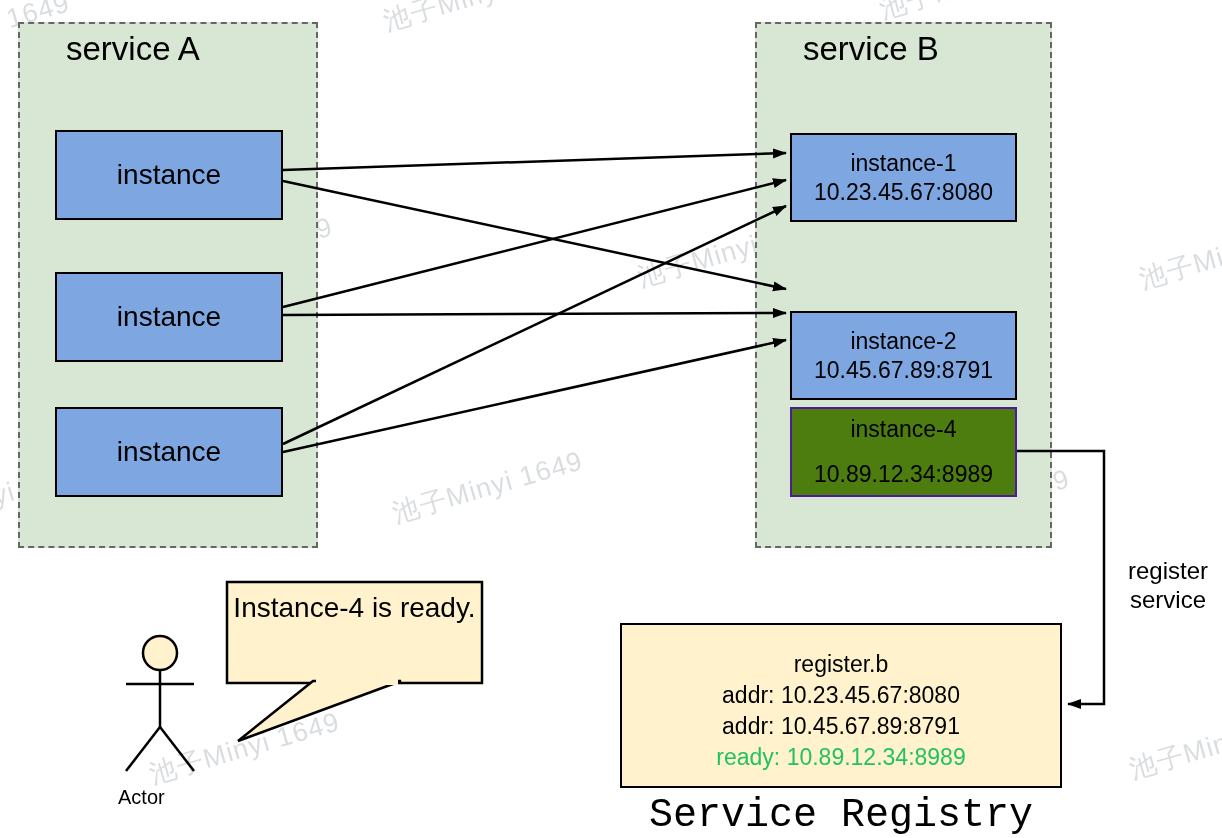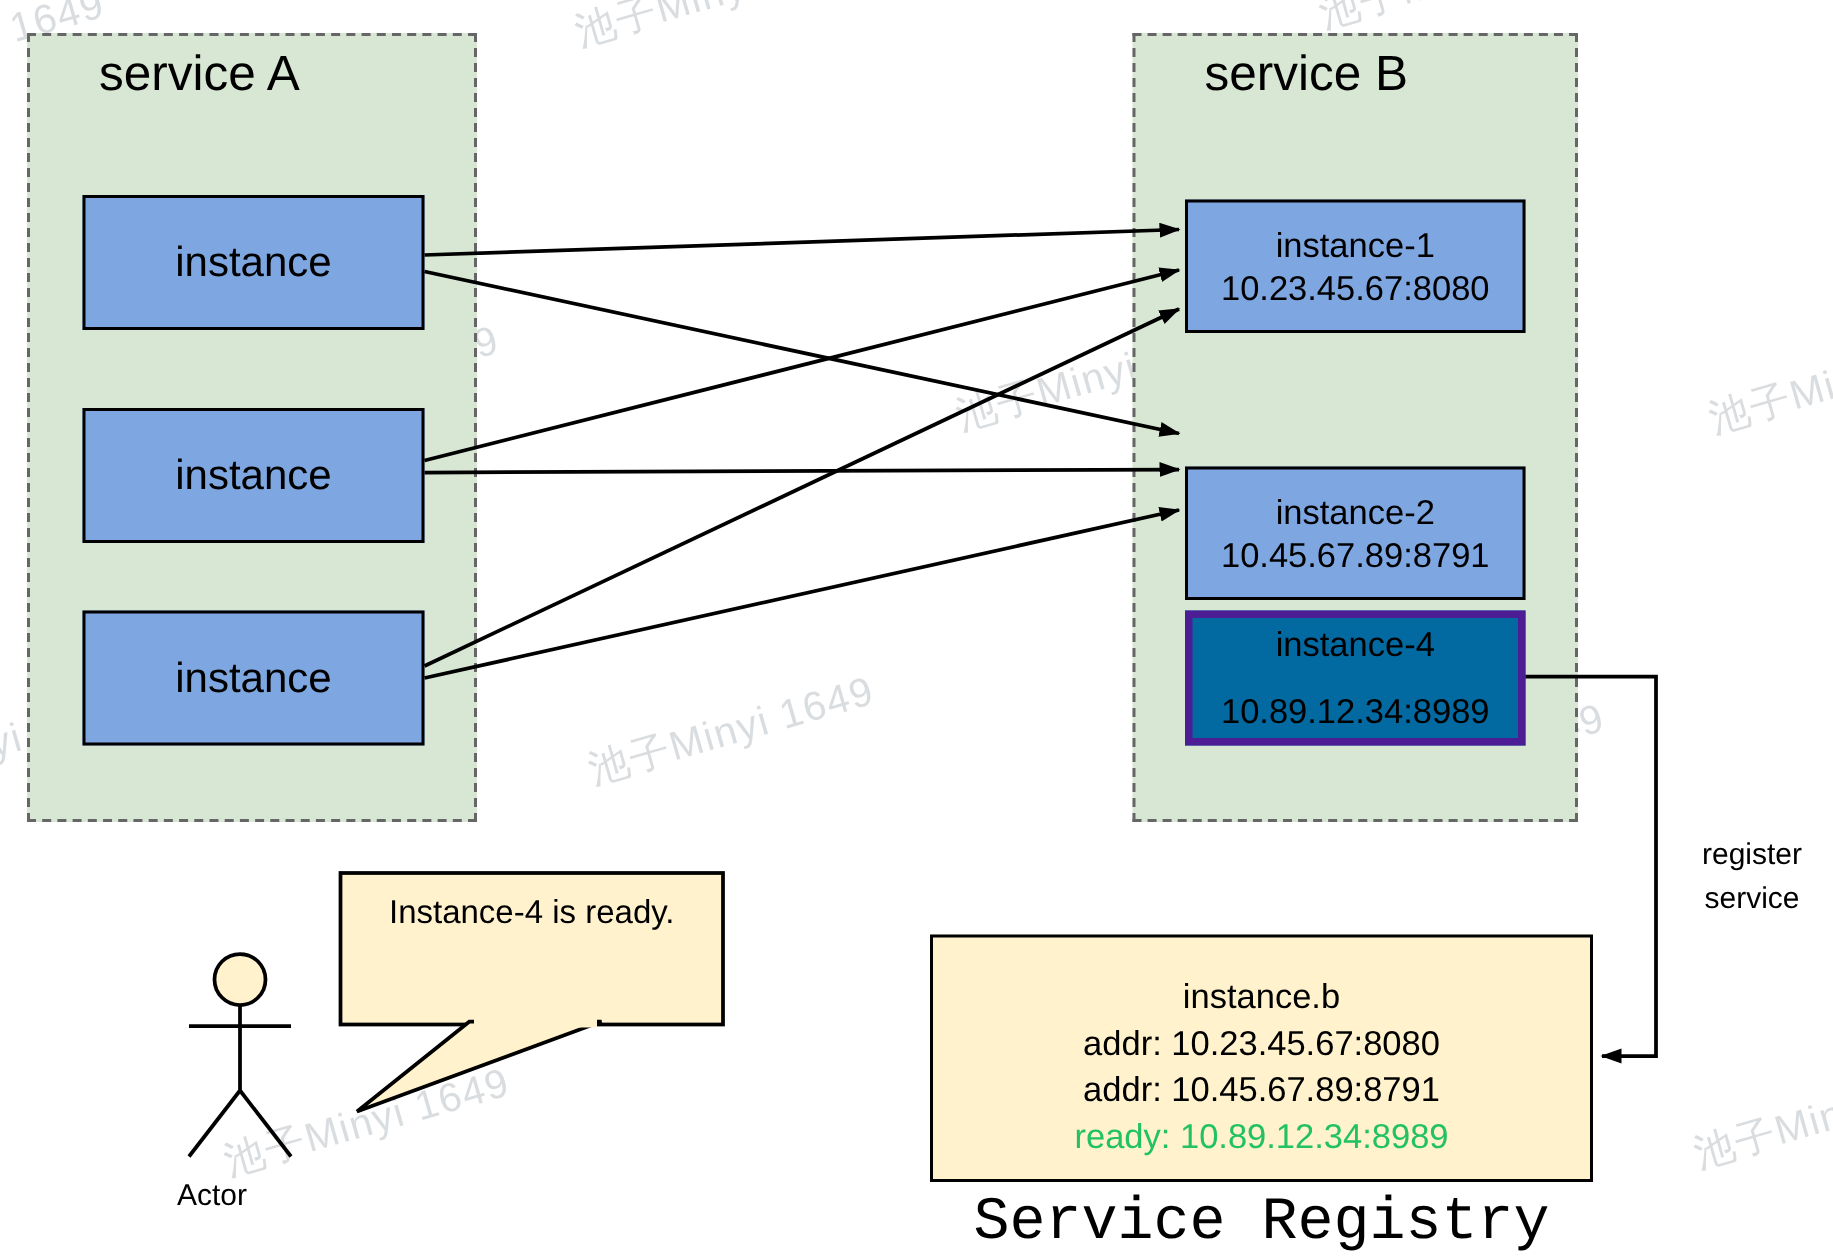--- a/index.html
+++ b/index.html
@@ -15,36 +15,36 @@
   .svc-box{
     position:absolute;background:#D8E7D4;border:2px dashed #666666;box-sizing:border-box;z-index:2;
   }
   .svc-title{position:absolute;left:14px;top:6px;font-size:33px;margin-left:32px;}
   .inst{
     position:absolute;background:#7EA6E0;border:2px solid #000;box-sizing:border-box;
     display:flex;align-items:center;justify-content:center;z-index:3;
   }
   .inst.single{font-size:28px;}
   .inst.multi{flex-direction:column;font-size:23px;line-height:29px;text-align:center;}
-  .inst.new{background:#0369a1;border:5px solid #4c1d95;gap:16px;}
+  .inst.new{background:#4d7c0f;border:2px solid #4c1d95;gap:16px;}
   .note{
     position:absolute;background:#FFF2CC;border:2px solid #000;box-sizing:border-box;z-index:3;
   }
   .registry-content{
     position:absolute;left:0;right:0;top:24px;text-align:center;font-size:23px;line-height:31px;
   }
   .registry-content .green{color:#22C263;}
   .caption{position:absolute;text-align:center;font-size:40px;z-index:4;font-family:Liberation Mono, monospace;}
   .bubble-text{
     position:absolute;left:227px;top:593px;width:255px;text-align:center;
-    font-size:22px;line-height:30px;z-index:6;
+    font-size:28px;line-height:30px;z-index:6;
   }
   .register-label{
     position:absolute;left:1113px;top:556px;width:110px;text-align:center;
-    font-size:20px;line-height:29px;z-index:4;
+    font-size:24px;line-height:29px;z-index:4;
   }
   .actor-label{position:absolute;left:118px;top:786px;width:84px;text-align:left;font-size:20px;z-index:4;}
   svg.overlay{position:absolute;left:0;top:0;z-index:5;pointer-events:none;}
 </style>
 </head>
 <body>
 
 <div id="stage">
 
   <span class="wm" style="left:-120px;top:38px">池子Minyi 1649</span>
@@ -83,21 +83,21 @@
     <span>instance-2</span>
     <span>10.45.67.89:8791</span>
   </div>
   <div class="inst multi new" style="left:790px;top:407px;width:227px;height:90px;">
     <span>instance-4</span>
     <span>10.89.12.34:8989</span>
   </div>
 
   <div class="note" style="left:620px;top:623px;width:442px;height:165px;">
     <div class="registry-content">
-      <div>instance.b</div>
+      <div>register.b</div>
       <div>addr: 10.23.45.67:8080</div>
       <div>addr: 10.45.67.89:8791</div>
       <div class="green">ready: 10.89.12.34:8989</div>
     </div>
   </div>
   <div class="caption" style="left:620px;top:793px;width:442px;">Service Registry</div>
 
   <div class="register-label">
     <div>register</div>
     <div>service</div>

